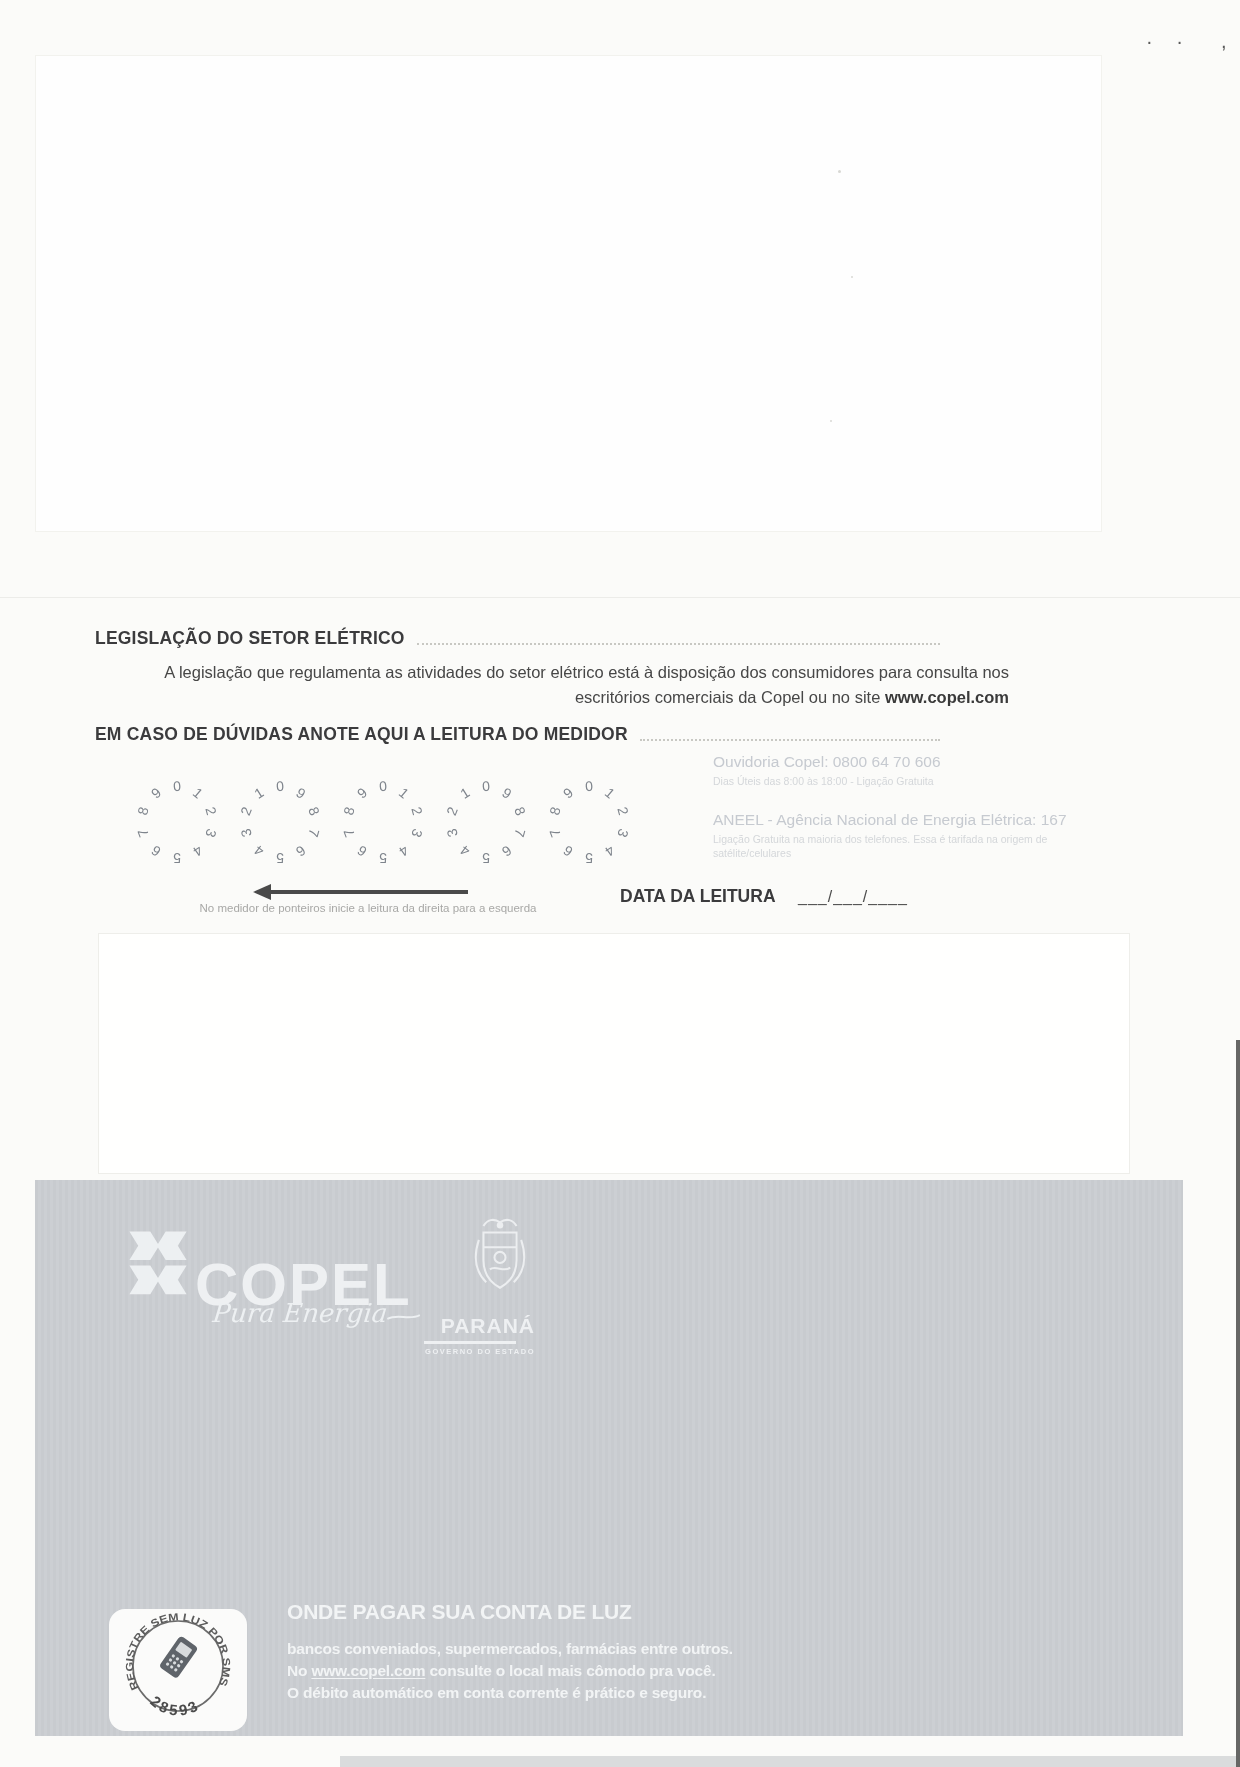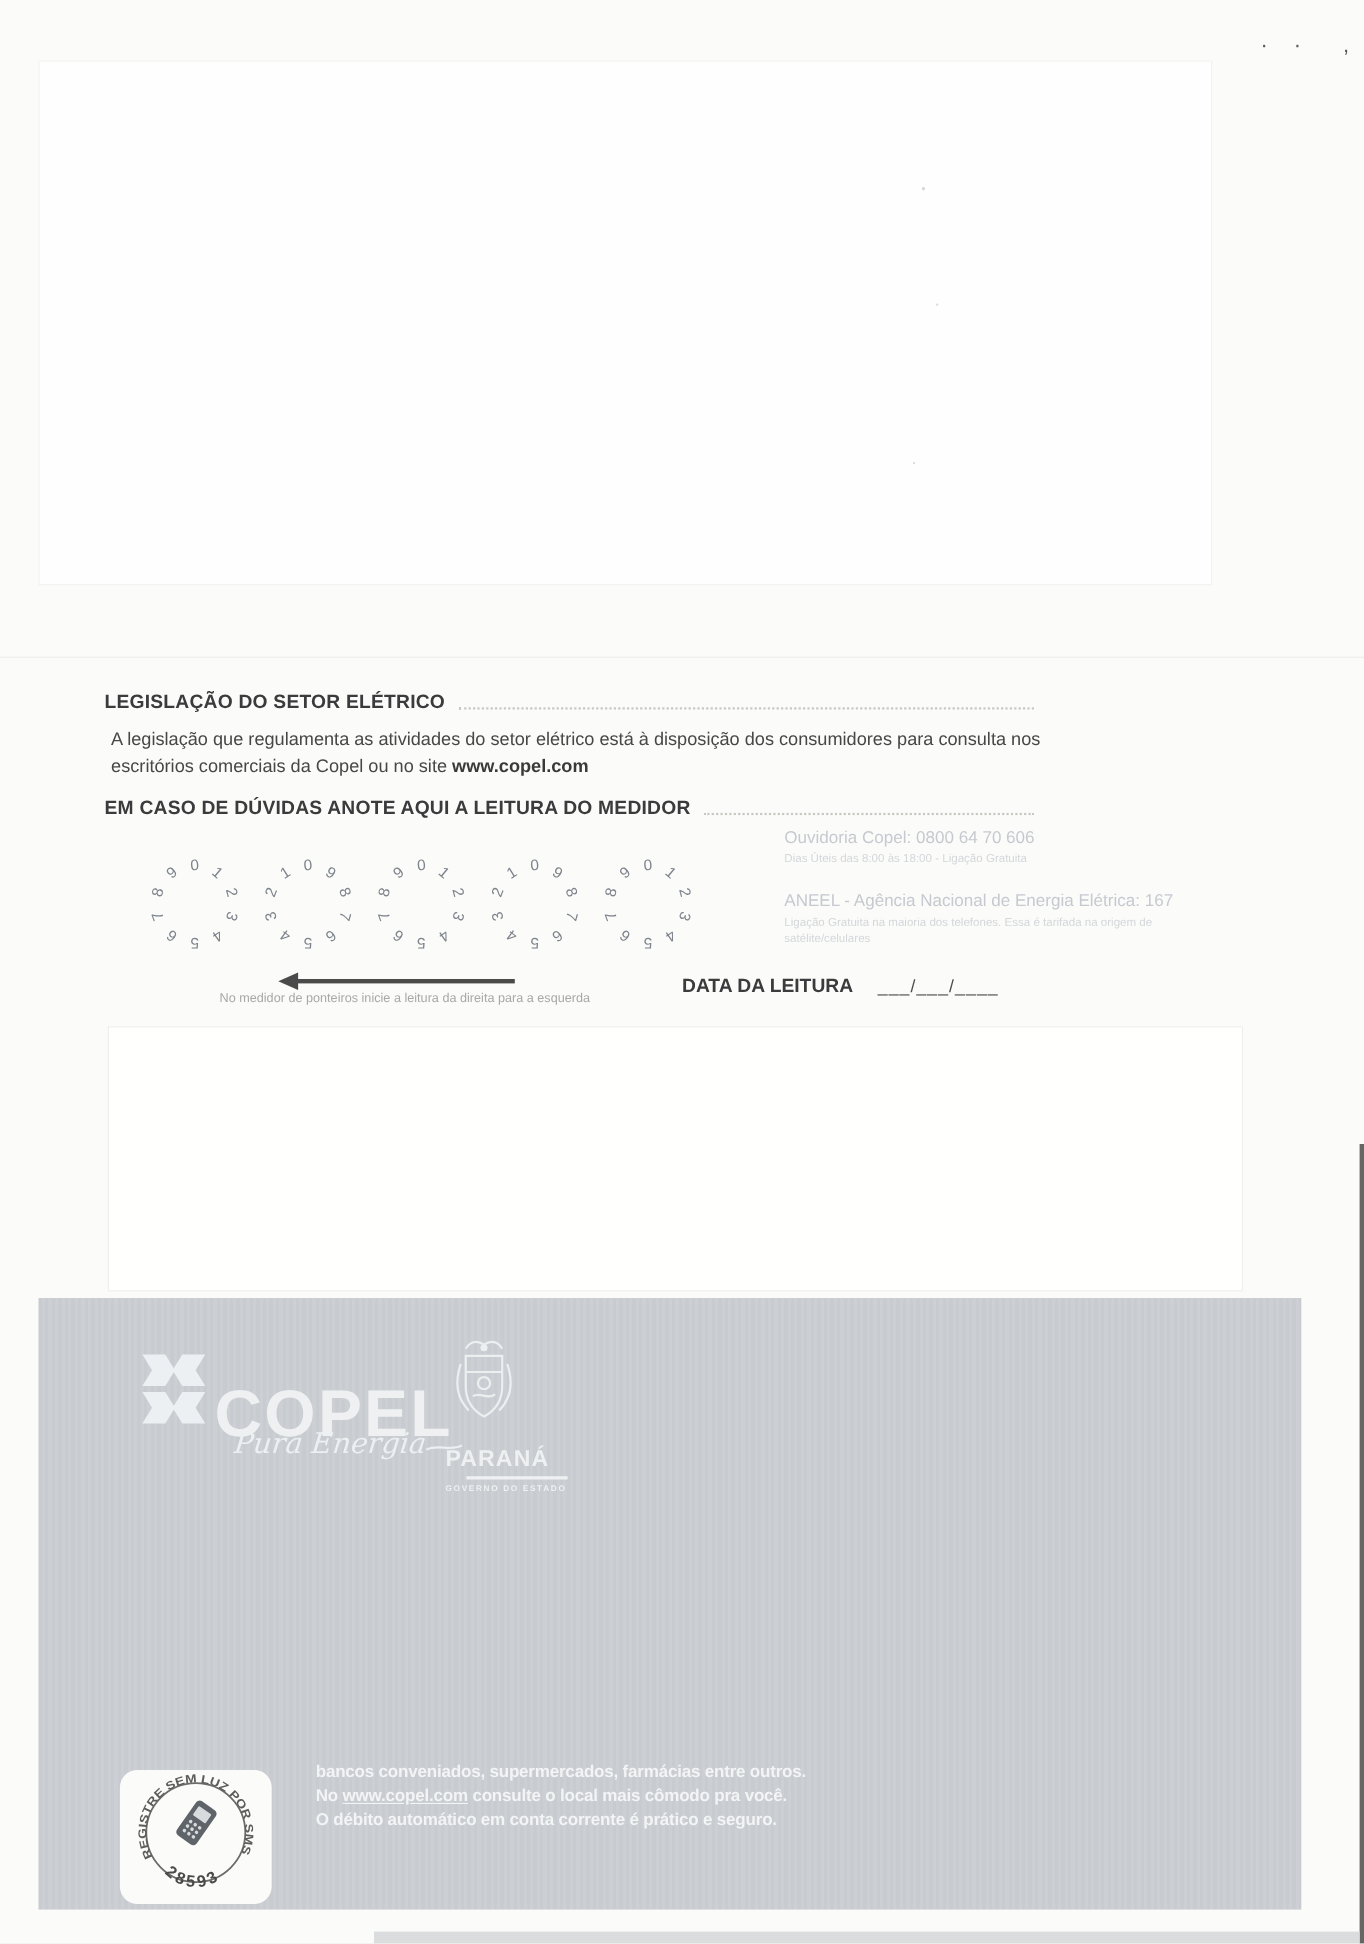--- a/index.html
+++ b/index.html
@@ -16,21 +16,21 @@
   .speck{background:#d8d8d4;border-radius:50%;}
 
   .faint-rule{left:0;top:597px;width:1240px;height:1px;background:#ececе9;background:#ecece9;}
 
   
   .h-row{display:flex;align-items:flex-end;}
   .h-title{font-size:17.5px;font-weight:bold;color:#3b3b3d;letter-spacing:.2px;white-space:nowrap;}
   .leader{flex:1;border-bottom:2px dotted #c8c8c3;margin:0 0 4px 12px;}
 
   .legis-row{left:95px;top:628px;width:845px;}
-  .legis-body{left:101px;top:660px;width:930px;font-size:16.5px;line-height:25px;color:#474747;}
+  .legis-body{left:79px;top:660px;width:930px;font-size:16.5px;line-height:25px;color:#474747;text-align:right;}
   .legis-body b{color:#3a3a3a;}
 
   .meter-row{left:95px;top:724px;width:845px;}
 
   
   .contacts{left:713px;top:754px;width:360px;line-height:1;}
   .c-big{font-size:15.5px;color:#c6cad0;margin:0 0 6px 0;}
   .c-small{font-size:10.5px;color:#d4d7da;margin:0 0 4px 0;}
   .c-gap{height:22px;}
 
@@ -53,21 +53,21 @@
   
   .mid-box{left:98px;top:933px;width:1030px;height:239px;background:#fffffe;border:1px solid #eeeeea;}
 
   
   .footer{left:35px;top:1180px;width:1148px;height:556px;
     background:repeating-linear-gradient(90deg,#c8cbcf 0 3px,#cccfd3 3px 6px);}
   .f-abs{position:absolute;}
   .copel-word{left:160px;top:70px;font-size:60px;font-weight:bold;color:#eef0f2;letter-spacing:2px;}
   .copel-tagline{left:178px;top:118px;font-size:26px;color:#edf0f2;
     font-family:"DejaVu Serif",serif;font-style:italic;transform:skewX(-6deg);white-space:nowrap;}
-  .parana-block{left:370px;top:36px;width:130px;text-align:left;color:#eef0f2;}
+  .parana-block{left:370px;top:36px;width:130px;text-align:right;color:#eef0f2;}
   .parana-name{font-size:21px;font-weight:bold;letter-spacing:1px;margin-top:2px;}
   .parana-line{width:92px;height:3px;background:#eef0f2;margin:3px auto 3px auto;}
   .parana-sub{font-size:7.5px;font-weight:bold;letter-spacing:1.5px;}
 
   .addr-window{left:100px;top:186px;width:542px;height:222px;background:#fdfdfc;border-radius:18px;}
   .addr-text{position:absolute;left:32px;top:22px;font-size:15px;font-weight:bold;color:#3d3d3d;line-height:27.5px;}
 
   .sms-badge{left:73px;top:428px;width:140px;height:124px;}
 
   .pay-block{left:252px;top:420px;width:480px;color:#f2f4f5;}
@@ -251,20 +251,21 @@
             <circle cx="0" cy="6" r="1.6"></circle>
             <circle cx="5" cy="6" r="1.6"></circle>
           <circle cx="-5" cy="11" r="1.6"></circle>
             <circle cx="0" cy="11" r="1.6"></circle>
             <circle cx="5" cy="11" r="1.6"></circle>
         </g>
       </g>
     </svg>
 
     <div class="f-abs pay-block">
+      <div class="pay-title">ONDE PAGAR SUA CONTA DE LUZ</div>
       <div class="pay-line">bancos conveniados, supermercados, farmácias entre outros.</div>
       <div class="pay-line">
         <span>No </span><u>www.copel.com</u><span> consulte o local mais cômodo pra você.</span>
       </div>
       <div class="pay-line">O débito automático em conta corrente é prático e seguro.</div>
     </div>
   </div>
 
   <div class="abs right-strip"></div>
   <div class="abs bottom-strip"></div>

